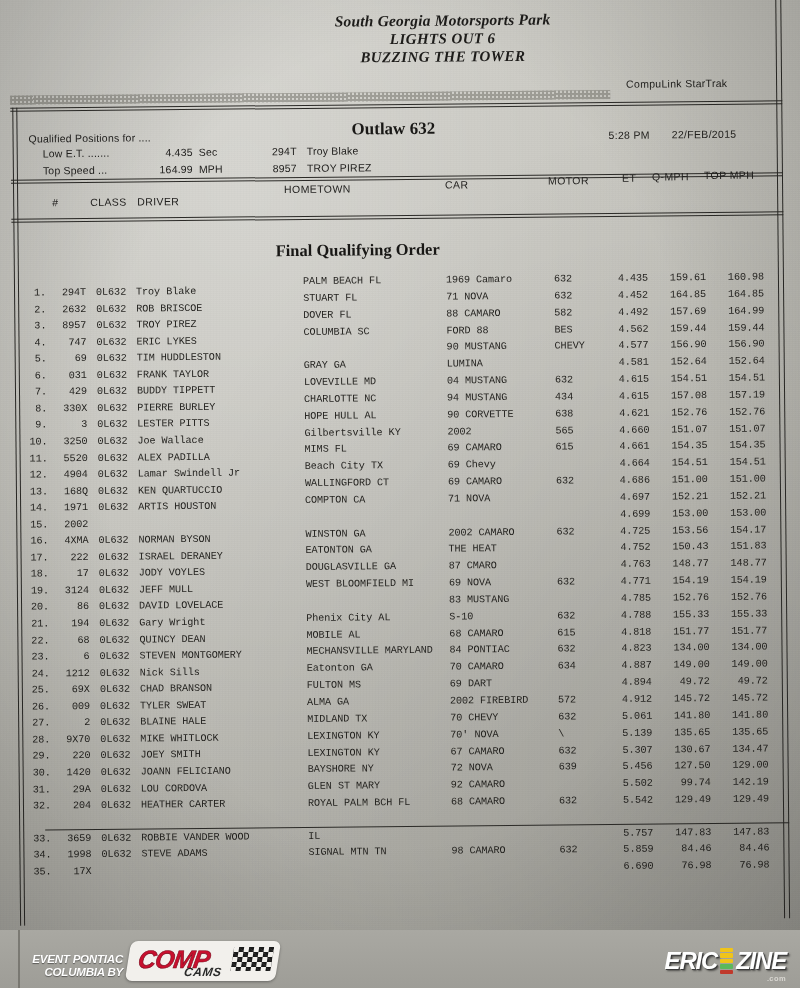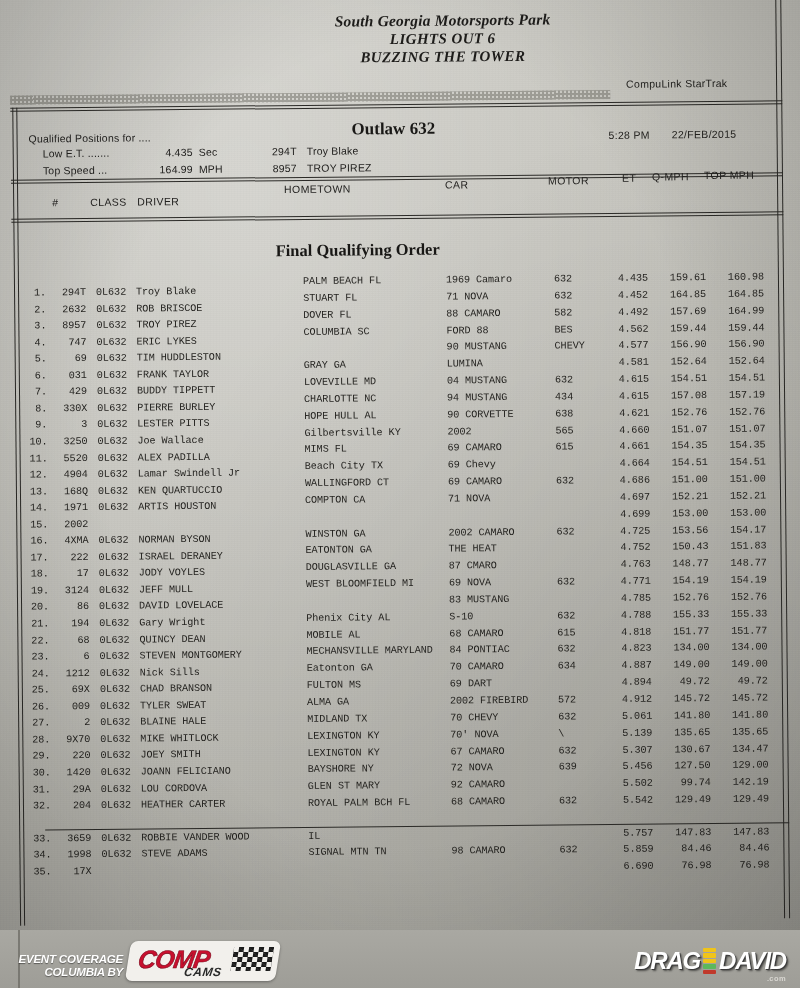--- a/index.html
+++ b/index.html
@@ -605,35 +605,35 @@
     <div class="hrule" id="tailrule" style="left:42px;top:826px;width:744px;"></div>
 
   </div>
 
   <div id="grain"></div>
   <div id="vign"></div>
 
   <div id="footer">
     <div id="fleftrule"></div>
     <div id="ec">
-      <div>EVENT COVERAGE</div>
+      <div>EVENT PONTIAC</div>
       <div>COLUMBIA BY</div>
     </div>
     <div id="compcams">
       <span id="compword">COMP</span>
       <span id="camsword">CAMS</span>
       <span id="flag"></span>
     </div>
     <div id="dz">
-      <span id="dzword1">DRAG</span>
+      <span id="dzword1">ERIC</span>
       <span id="tree">
         <i style="background:#f0c419"></i>
         <i style="background:#f0c419"></i>
         <i style="background:#f0c419"></i>
         <i style="background:#5cb85c"></i>
         <i style="background:#c0392b"></i>
       </span>
-      <span id="dzword2">DAVID</span>
+      <span id="dzword2">ZINE</span>
     </div>
     <div id="dzcom">.com</div>
   </div>
 
 </div>
 
 </body></html>

